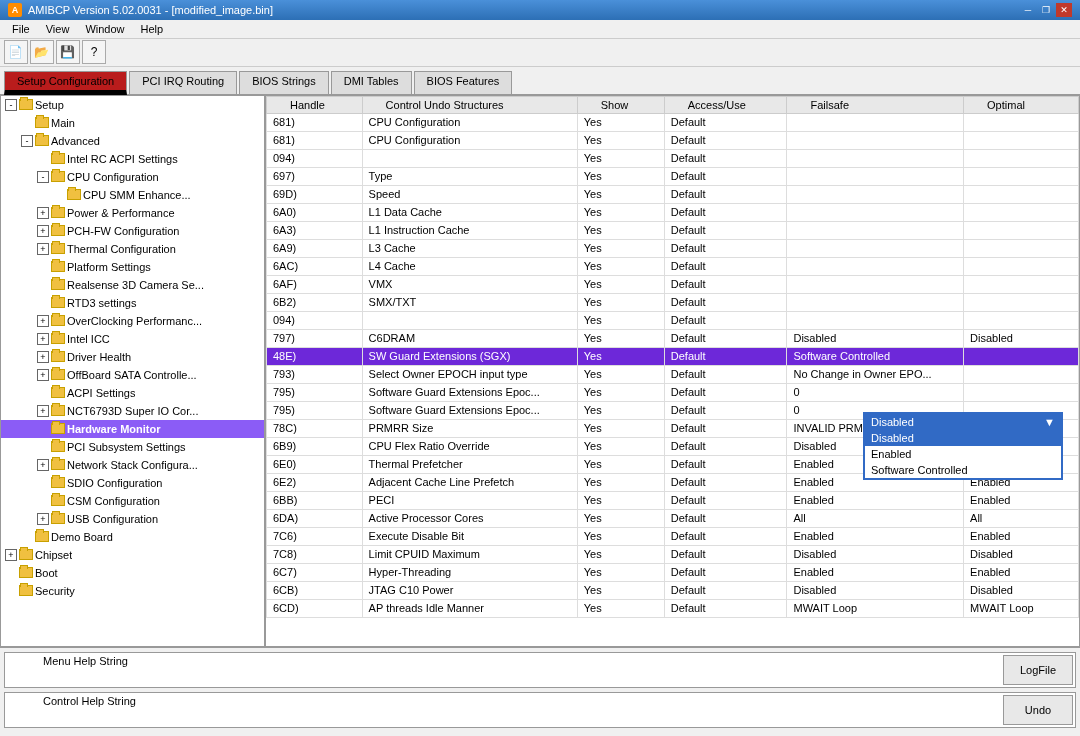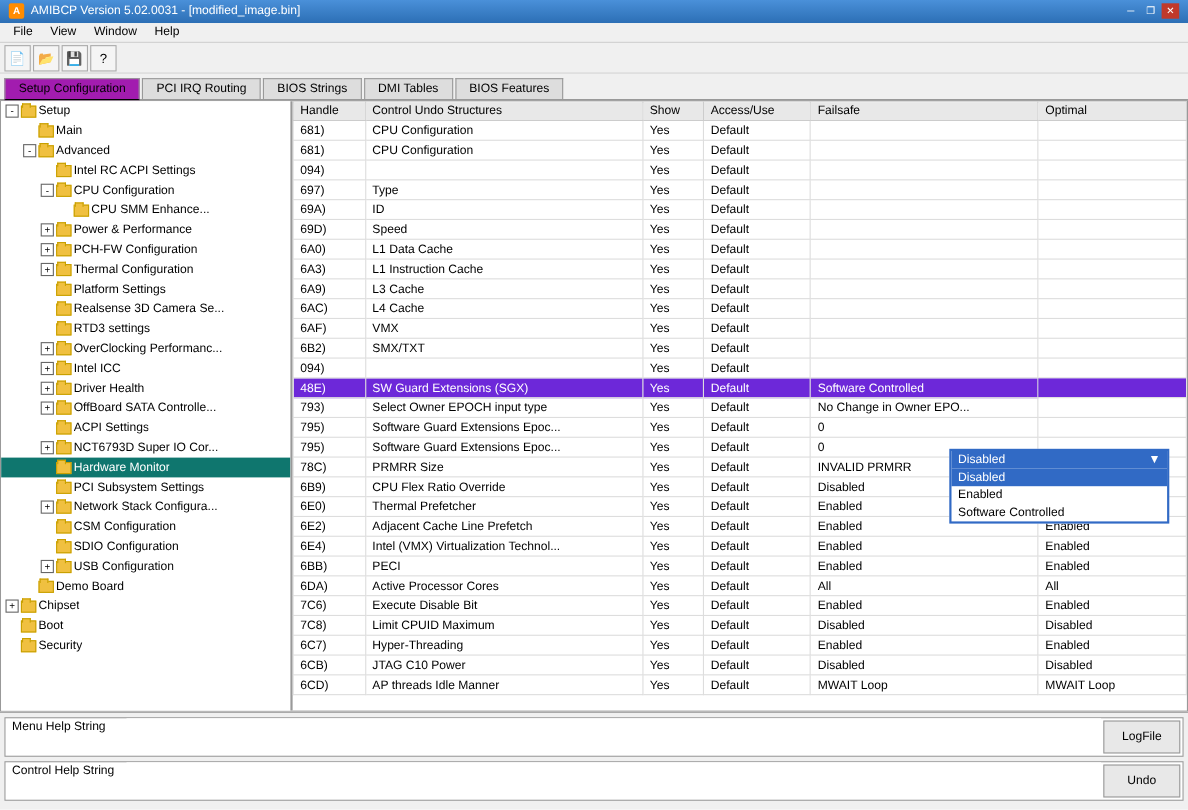--- a/index.html
+++ b/index.html
@@ -17,52 +17,52 @@
     #menubar { background: #f0f0f0; height: 20px; display: flex; align-items: center; border-bottom: 1px solid #ccc; padding: 0 4px; }
     #menubar .menu-item { padding: 2px 8px; cursor: pointer; font-size: 11px; }
     
     
     #toolbar { background: #f0f0f0; height: 30px; display: flex; align-items: center; padding: 0 4px; gap: 2px; border-bottom: 1px solid #ccc; }
     #toolbar button { width: 24px; height: 24px; border: 1px solid #aaa; background: #f5f5f5; cursor: pointer; display: flex; align-items: center; justify-content: center; font-size: 12px; }
     
     
     #tabs { background: #f0f0f0; display: flex; border-bottom: 1px solid #999; padding-top: 4px; padding-left: 4px; }
     .tab { padding: 3px 12px; border: 1px solid #999; border-bottom: none; background: #ddd; cursor: pointer; font-size: 11px; margin-right: 2px; }
-    .tab.active { background: #a21caf; border-bottom: 1px solid #000000; margin-bottom: -1px; position: relative; z-index: 1; }
+    .tab.active { background: #b91c1c; border-bottom: 5px solid #000000; margin-bottom: -1px; position: relative; z-index: 1; }
     
     
     #main { display: flex; height: calc(100vh - 140px); border: 1px solid #999; margin: 0; background: white; }
     
     
     #tree-panel { width: 265px; min-width: 265px; background: white; border-right: 2px solid #999; overflow-y: auto; overflow-x: hidden; font-size: 11px; }
     #tree-panel .tree-scroll { min-height: 100%; }
     
     .tree-node { display: flex; align-items: center; height: 18px; padding-left: 0; cursor: pointer; white-space: nowrap; }
-    .tree-node.selected { background: #0f766e; color: white; }
+    .tree-node.selected { background: #8b5cf6; color: white; font-weight: bold; }
     .tree-node .indent { display: inline-block; }
     .tree-node .expander { width: 12px; height: 12px; border: 1px solid #666; background: white; display: inline-flex; align-items: center; justify-content: center; font-size: 9px; margin-right: 2px; cursor: pointer; flex-shrink: 0; }
     .tree-node .folder-icon { width: 14px; height: 11px; background: #f0c040; border: 1px solid #c8a000; margin-right: 2px; flex-shrink: 0; position: relative; }
     .tree-node .folder-icon::before { content: ''; position: absolute; top: -3px; left: 0; width: 6px; height: 3px; background: #f0c040; border: 1px solid #c8a000; border-bottom: none; }
     .tree-node .label { overflow: hidden; text-overflow: ellipsis; }
     #data-table { width: 100%; border-collapse: collapse; font-size: 11px; }
-    #data-table th { background: #e8e8e8; border: 1px solid #ccc; padding: 2px 6px; text-align: left; position: sticky; top: 0; z-index: 10; font-weight: normal; }
+    #data-table th { background: #e8e8e8; border: 1px solid #ccc; padding: 2px 23px; text-align: left; position: sticky; top: 0; z-index: 10; font-weight: normal; }
     #data-table td { border: 1px solid #ddd; padding: 1px 6px; height: 18px; white-space: nowrap; }
     #data-table tr.dropdown-row td { background: #6d28d9; color: white; }
     
     
     #dropdown-overlay { position: absolute; background: white; border: 2px solid #316ac5; z-index: 100; min-width: 200px; }
     #dropdown-overlay .dropdown-header { background: #316ac5; color: white; padding: 2px 6px; display: flex; justify-content: space-between; }
     #dropdown-overlay .dropdown-header .dd-arrow { cursor: pointer; }
     #dropdown-overlay .dropdown-item { padding: 2px 6px; cursor: pointer; }
     #dropdown-overlay .dropdown-item.selected { background: #316ac5; color: white; }
     
     
     #bottom-area { background: #f0f0f0; border-top: 1px solid #999; padding: 4px; }
     .help-box { margin-bottom: 4px; border: 1px solid #999; background: white; }
-    .help-row { display: flex; align-items: stretch; }
+    .help-row { display: flex; align-items: stretch; padding-left: 32px; }
     .help-text-area { flex: 1; height: 30px; padding: 2px 6px; background: white; }
     .help-btn { width: 70px; height: 30px; margin: 2px; border: 1px solid #999; background: #e8e8e8; cursor: pointer; font-size: 11px; }
     
     
     #table-wrapper { position: relative; flex: 1; overflow: auto; }
     
     .outer-container { display: flex; flex-direction: column; height: 100vh; overflow: hidden; }
     
     #tree-panel::-webkit-scrollbar { width: 16px; }
     #tree-panel::-webkit-scrollbar-track { background: #f0f0f0; }
@@ -238,27 +238,27 @@
           <div class="tree-node">
             <span class="indent" style="width: 36px; display: inline-block;"></span>
             <span class="expander">+</span>
             <span class="folder-icon"></span>
             <span class="label">Network Stack Configura...</span>
           </div>
           <div class="tree-node">
             <span class="indent" style="width: 36px; display: inline-block;"></span>
             <span style="width: 14px; display: inline-block;"></span>
             <span class="folder-icon"></span>
+            <span class="label">SDIO Configuration</span>
+          </div>
+          <div class="tree-node">
+            <span class="indent" style="width: 36px; display: inline-block;"></span>
+            <span style="width: 14px; display: inline-block;"></span>
+            <span class="folder-icon"></span>
             <span class="label">CSM Configuration</span>
-          </div>
-          <div class="tree-node">
-            <span class="indent" style="width: 36px; display: inline-block;"></span>
-            <span style="width: 14px; display: inline-block;"></span>
-            <span class="folder-icon"></span>
-            <span class="label">SDIO Configuration</span>
           </div>
           <div class="tree-node">
             <span class="indent" style="width: 36px; display: inline-block;"></span>
             <span class="expander">+</span>
             <span class="folder-icon"></span>
             <span class="label">USB Configuration</span>
           </div>
           <div class="tree-node">
             <span class="indent" style="width: 20px; display: inline-block;"></span>
             <span style="width: 14px; display: inline-block;"></span>
@@ -325,28 +325,20 @@
             </tr>
             <tr>
               <td>697)</td>
               <td>Type</td>
               <td>Yes</td>
               <td>Default</td>
               <td></td>
               <td></td>
             </tr>
             <tr>
-              <td>69A)</td>
-              <td>ID</td>
-              <td>Yes</td>
-              <td>Default</td>
-              <td></td>
-              <td></td>
-            </tr>
-            <tr>
               <td>69D)</td>
               <td>Speed</td>
               <td>Yes</td>
               <td>Default</td>
               <td></td>
               <td></td>
             </tr>
             <tr>
               <td>6A0)</td>
               <td>L1 Data Cache</td>
@@ -395,20 +387,28 @@
               <td></td>
               <td></td>
             </tr>
             <tr>
               <td>094)</td>
               <td></td>
               <td>Yes</td>
               <td>Default</td>
               <td></td>
               <td></td>
+            </tr>
+            <tr>
+              <td>797)</td>
+              <td>C6DRAM</td>
+              <td>Yes</td>
+              <td>Default</td>
+              <td>Disabled</td>
+              <td>Disabled</td>
             </tr>
             <tr class="dropdown-row">
               <td>48E)</td>
               <td>SW Guard Extensions (SGX)</td>
               <td>Yes</td>
               <td>Default</td>
               <td>Software Controlled</td>
               <td style="position: relative;"></td>
             </tr>
             <tr>
@@ -455,28 +455,20 @@
               <td>6E0)</td>
               <td>Thermal Prefetcher</td>
               <td>Yes</td>
               <td>Default</td>
               <td>Enabled</td>
               <td>Enabled</td>
             </tr>
             <tr>
               <td>6E2)</td>
               <td>Adjacent Cache Line Prefetch</td>
-              <td>Yes</td>
-              <td>Default</td>
-              <td>Enabled</td>
-              <td>Enabled</td>
-            </tr>
-            <tr>
-              <td>6E4)</td>
-              <td>Intel (VMX) Virtualization Technol...</td>
               <td>Yes</td>
               <td>Default</td>
               <td>Enabled</td>
               <td>Enabled</td>
             </tr>
             <tr>
               <td>6BB)</td>
               <td>PECI</td>
               <td>Yes</td>
               <td>Default</td>

